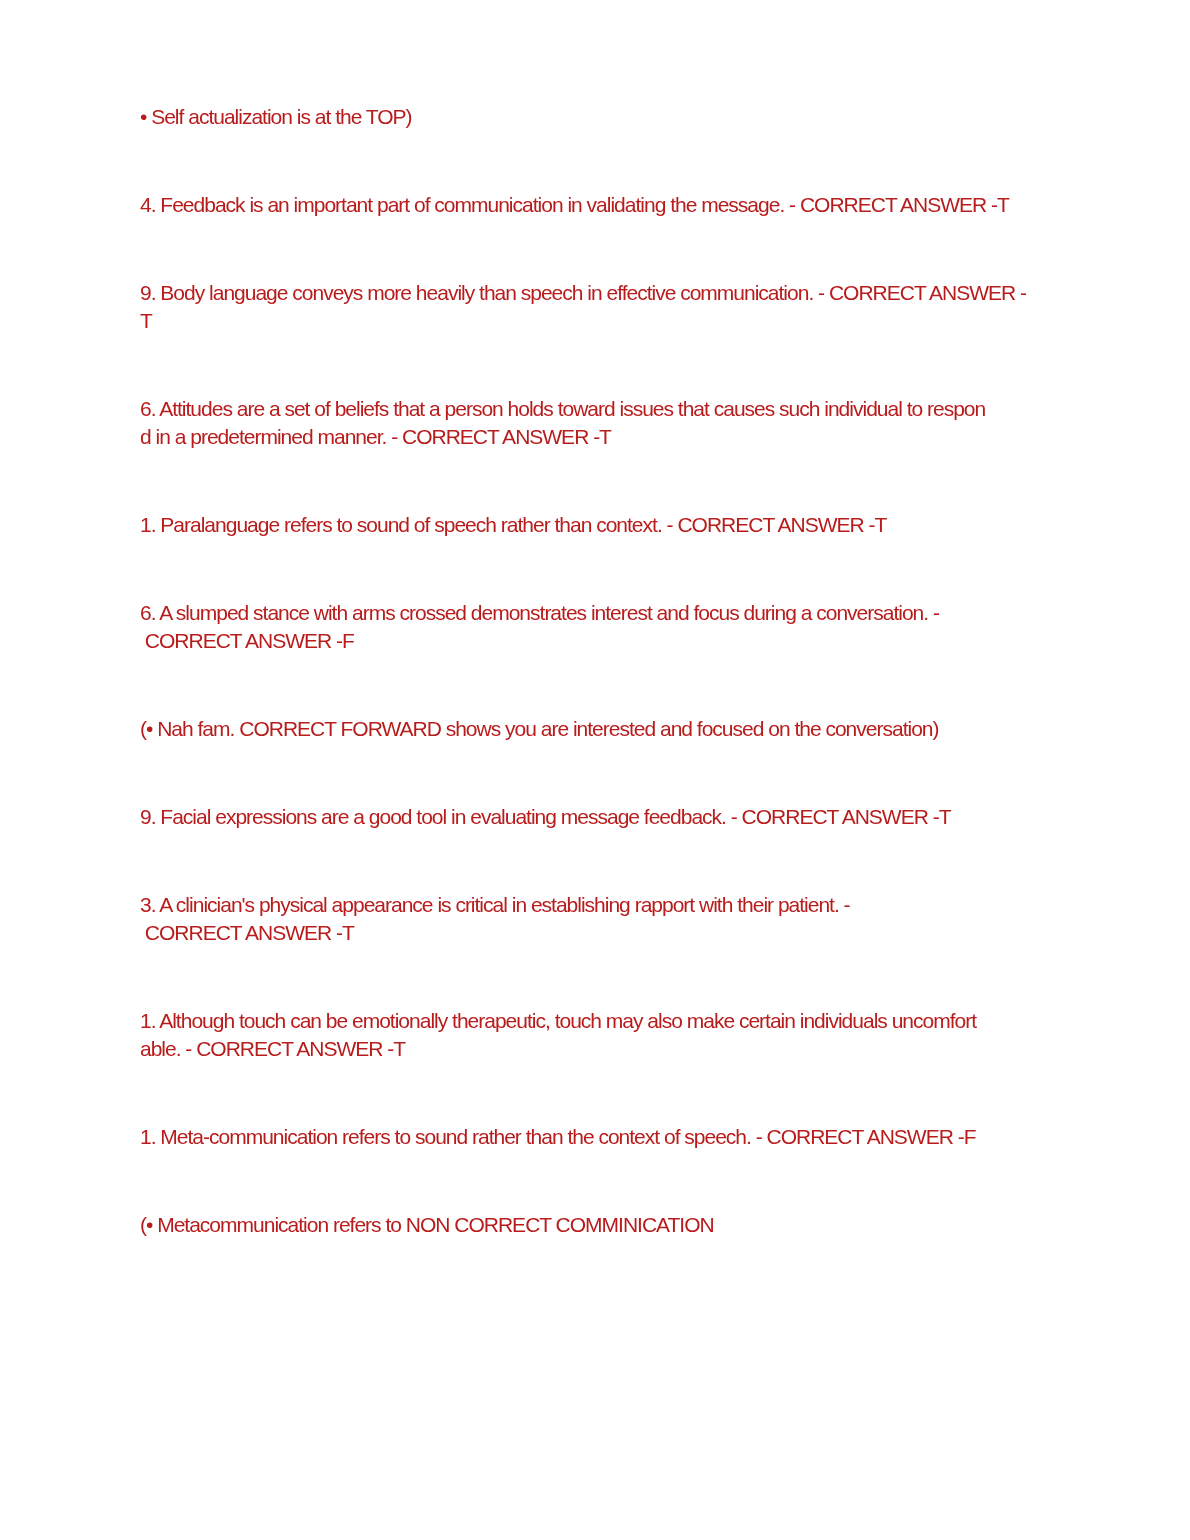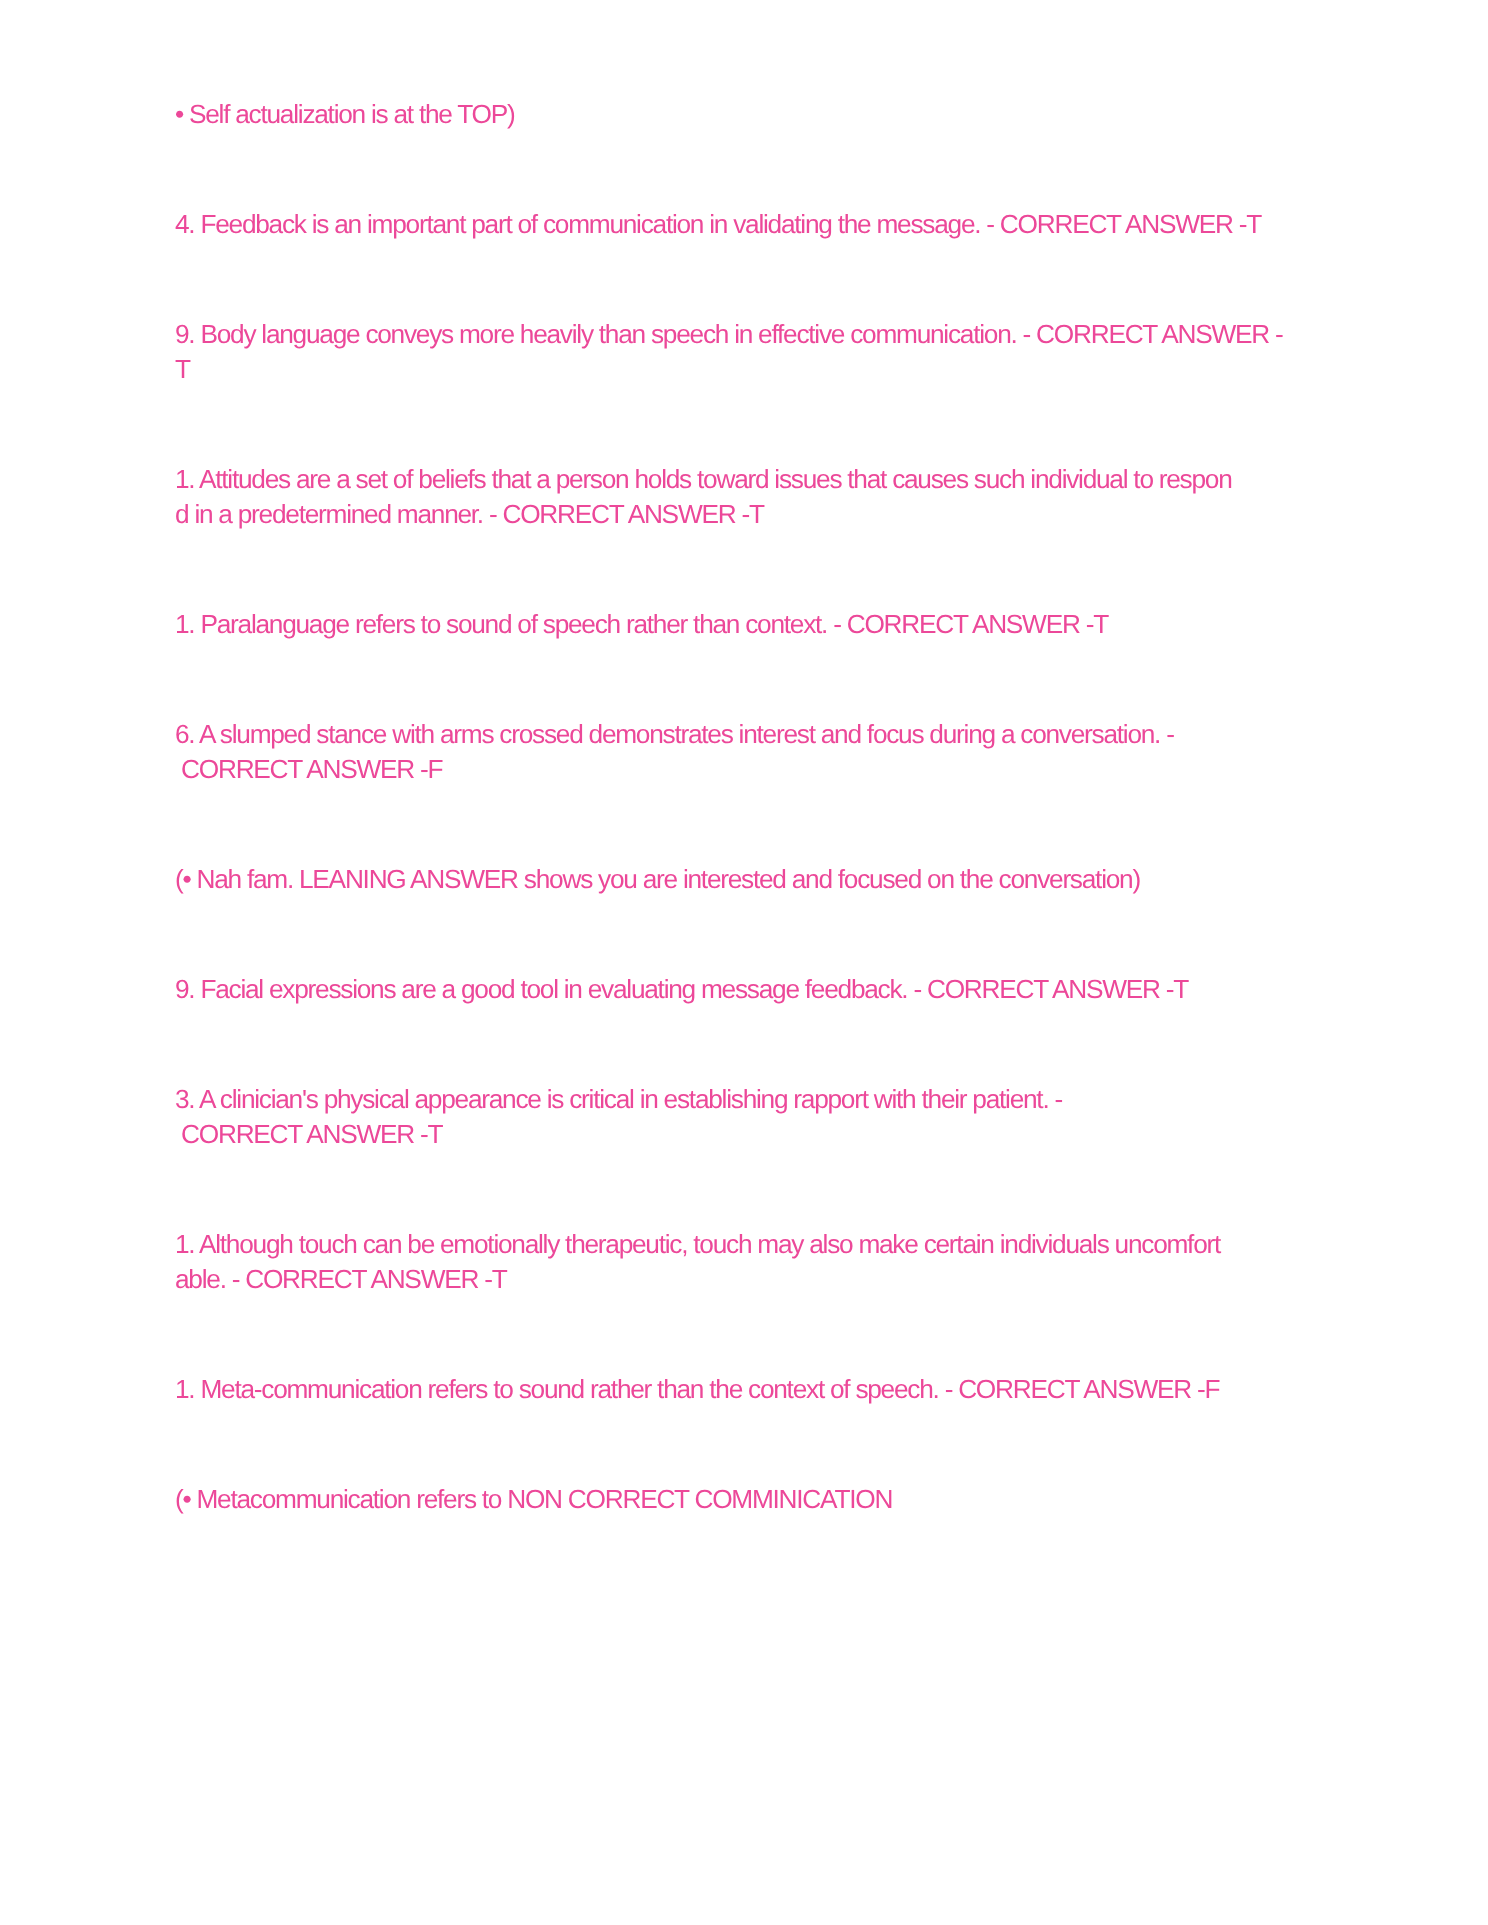--- a/index.html
+++ b/index.html
@@ -6,47 +6,47 @@
     margin: 0;
     padding: 0;
     background: #ffffff;
   }
   .page {
     position: relative;
     box-sizing: border-box;
     width: 1190px;
     height: 1540px;
     background: #ffffff;
-    padding: 78px 40px 0 140px;
+    padding: 103px 40px 0 140px;
     font-family: "Liberation Sans", sans-serif;
     font-size: 21px;
     line-height: 28px;
     letter-spacing: -1px;
-    color: #ec4899;
+    color: #b91c1c;
     overflow: hidden;
   }
   .para {
     margin: 0 0 60px 0;
     white-space: pre; 
   }
 </style>
 </head>
 <body>
 
 <div class="page">
   <p class="para">• Self actualization is at the TOP)</p>
   <p class="para">4. Feedback is an important part of communication in validating the message. - CORRECT ANSWER -T</p>
   <p class="para">9. Body language conveys more heavily than speech in effective communication. - CORRECT ANSWER -
 T</p>
-  <p class="para">1. Attitudes are a set of beliefs that a person holds toward issues that causes such individual to respon
+  <p class="para">6. Attitudes are a set of beliefs that a person holds toward issues that causes such individual to respon
 d in a predetermined manner. - CORRECT ANSWER -T</p>
   <p class="para">1. Paralanguage refers to sound of speech rather than context. - CORRECT ANSWER -T</p>
   <p class="para">6. A slumped stance with arms crossed demonstrates interest and focus during a conversation. -
  CORRECT ANSWER -F</p>
-  <p class="para">(• Nah fam. LEANING ANSWER shows you are interested and focused on the conversation)</p>
+  <p class="para">(• Nah fam. CORRECT FORWARD shows you are interested and focused on the conversation)</p>
   <p class="para">9. Facial expressions are a good tool in evaluating message feedback. - CORRECT ANSWER -T</p>
   <p class="para">3. A clinician's physical appearance is critical in establishing rapport with their patient. -
  CORRECT ANSWER -T</p>
   <p class="para">1. Although touch can be emotionally therapeutic, touch may also make certain individuals uncomfort
 able. - CORRECT ANSWER -T</p>
   <p class="para">1. Meta-communication refers to sound rather than the context of speech. - CORRECT ANSWER -F</p>
   <p class="para">(• Metacommunication refers to NON CORRECT COMMINICATION</p>
 </div>
 
 </body></html>

